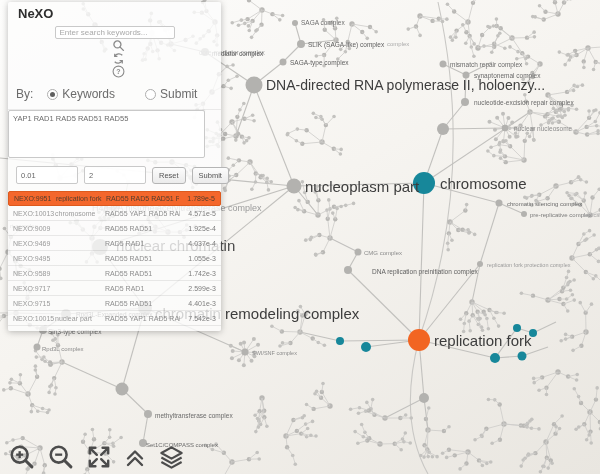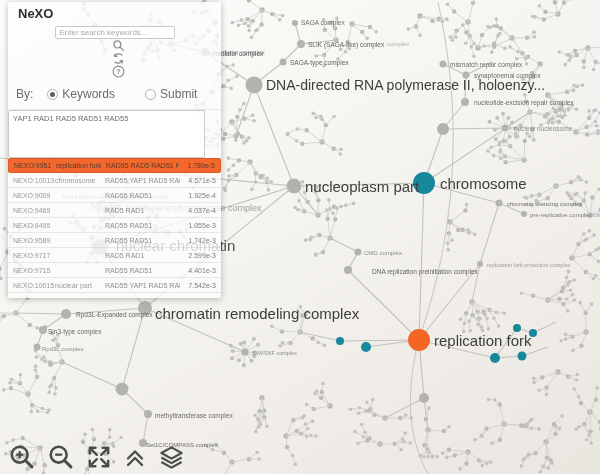--- a/index.html
+++ b/index.html
@@ -1858,20 +1858,26 @@
     <span>Keywords</span>
     <span class="radio" style="margin-left:30px;"></span>
     <span>Submit</span>
   </div>
 
   <div class="sect-div"></div>
 
 
   <textarea class="query-area" spellcheck="false" style="">YAP1 RAD1 RAD5 RAD51 RAD55</textarea>
 
+  <div class="param-row">
+    <input class="param-input" value="0.01" style="">
+    <input class="param-input" value="2" style="">
+    <button class="btn">Reset</button>
+    <button class="btn">Submit</button>
+  </div>
 
   <div class="rtable">
       <div class="trow selected">
         <span class="tid">NEXO:9951</span>
         <span class="tname">replication fork</span>
         <span class="tgenes">RAD55 RAD5 RAD51 RAD1</span>
         <span class="tpval">1.789e-5</span>
       </div>
       <div class="trow">
         <span class="tid">NEXO:10013</span>

